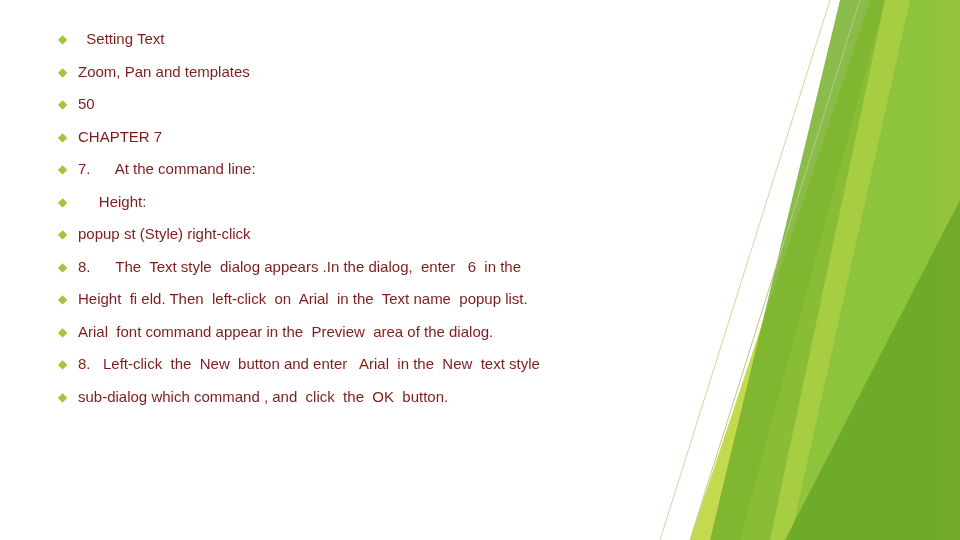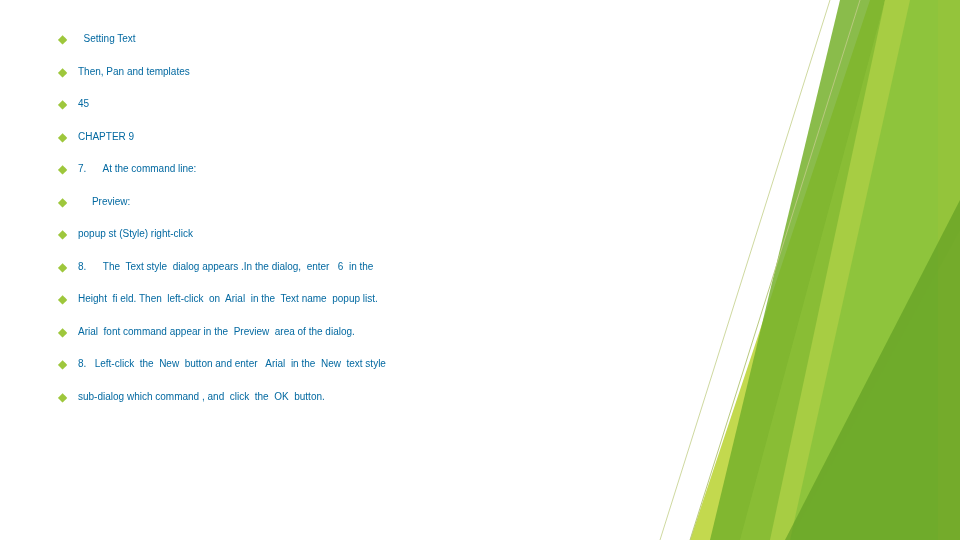--- a/index.html
+++ b/index.html
@@ -51,23 +51,23 @@
     width: 26px;
     color: #9ec73c;
     font-size: 12px;
     line-height: 22px;
     text-align: left;
     padding-left: 6px;
     box-sizing: border-box;
   }
   .bullet-text {
     flex: 1 1 auto;
-    font-size: 10px;
+    font-size: 15px;
     line-height: 22px;
-    color: #0369a1;
+    color: #7f1d1d;
     white-space: pre;
     font-family: "Liberation Sans", sans-serif;
   }
 </style>
 </head>
 <body>
 
 <div class="slide">
 
   <div class="deco">
@@ -94,41 +94,41 @@
 
   <div class="content">
 
     <div class="bullet-row">
       <span class="bullet-marker">◆</span>
       <span class="bullet-text">  Setting Text</span>
     </div>
 
     <div class="bullet-row">
       <span class="bullet-marker">◆</span>
-      <span class="bullet-text">Then, Pan and templates</span>
+      <span class="bullet-text">Zoom, Pan and templates</span>
     </div>
 
     <div class="bullet-row">
       <span class="bullet-marker">◆</span>
-      <span class="bullet-text">45</span>
+      <span class="bullet-text">50</span>
     </div>
 
     <div class="bullet-row">
       <span class="bullet-marker">◆</span>
-      <span class="bullet-text">CHAPTER 9</span>
+      <span class="bullet-text">CHAPTER 7</span>
     </div>
 
     <div class="bullet-row">
       <span class="bullet-marker">◆</span>
       <span class="bullet-text">7.      At the command line:</span>
     </div>
 
     <div class="bullet-row">
       <span class="bullet-marker">◆</span>
-      <span class="bullet-text">     Preview:</span>
+      <span class="bullet-text">     Height:</span>
     </div>
 
     <div class="bullet-row">
       <span class="bullet-marker">◆</span>
       <span class="bullet-text">popup st (Style) right-click</span>
     </div>
 
     <div class="bullet-row">
       <span class="bullet-marker">◆</span>
       <span class="bullet-text">8.      The  Text style  dialog appears .In the dialog,  enter   6  in the</span>

